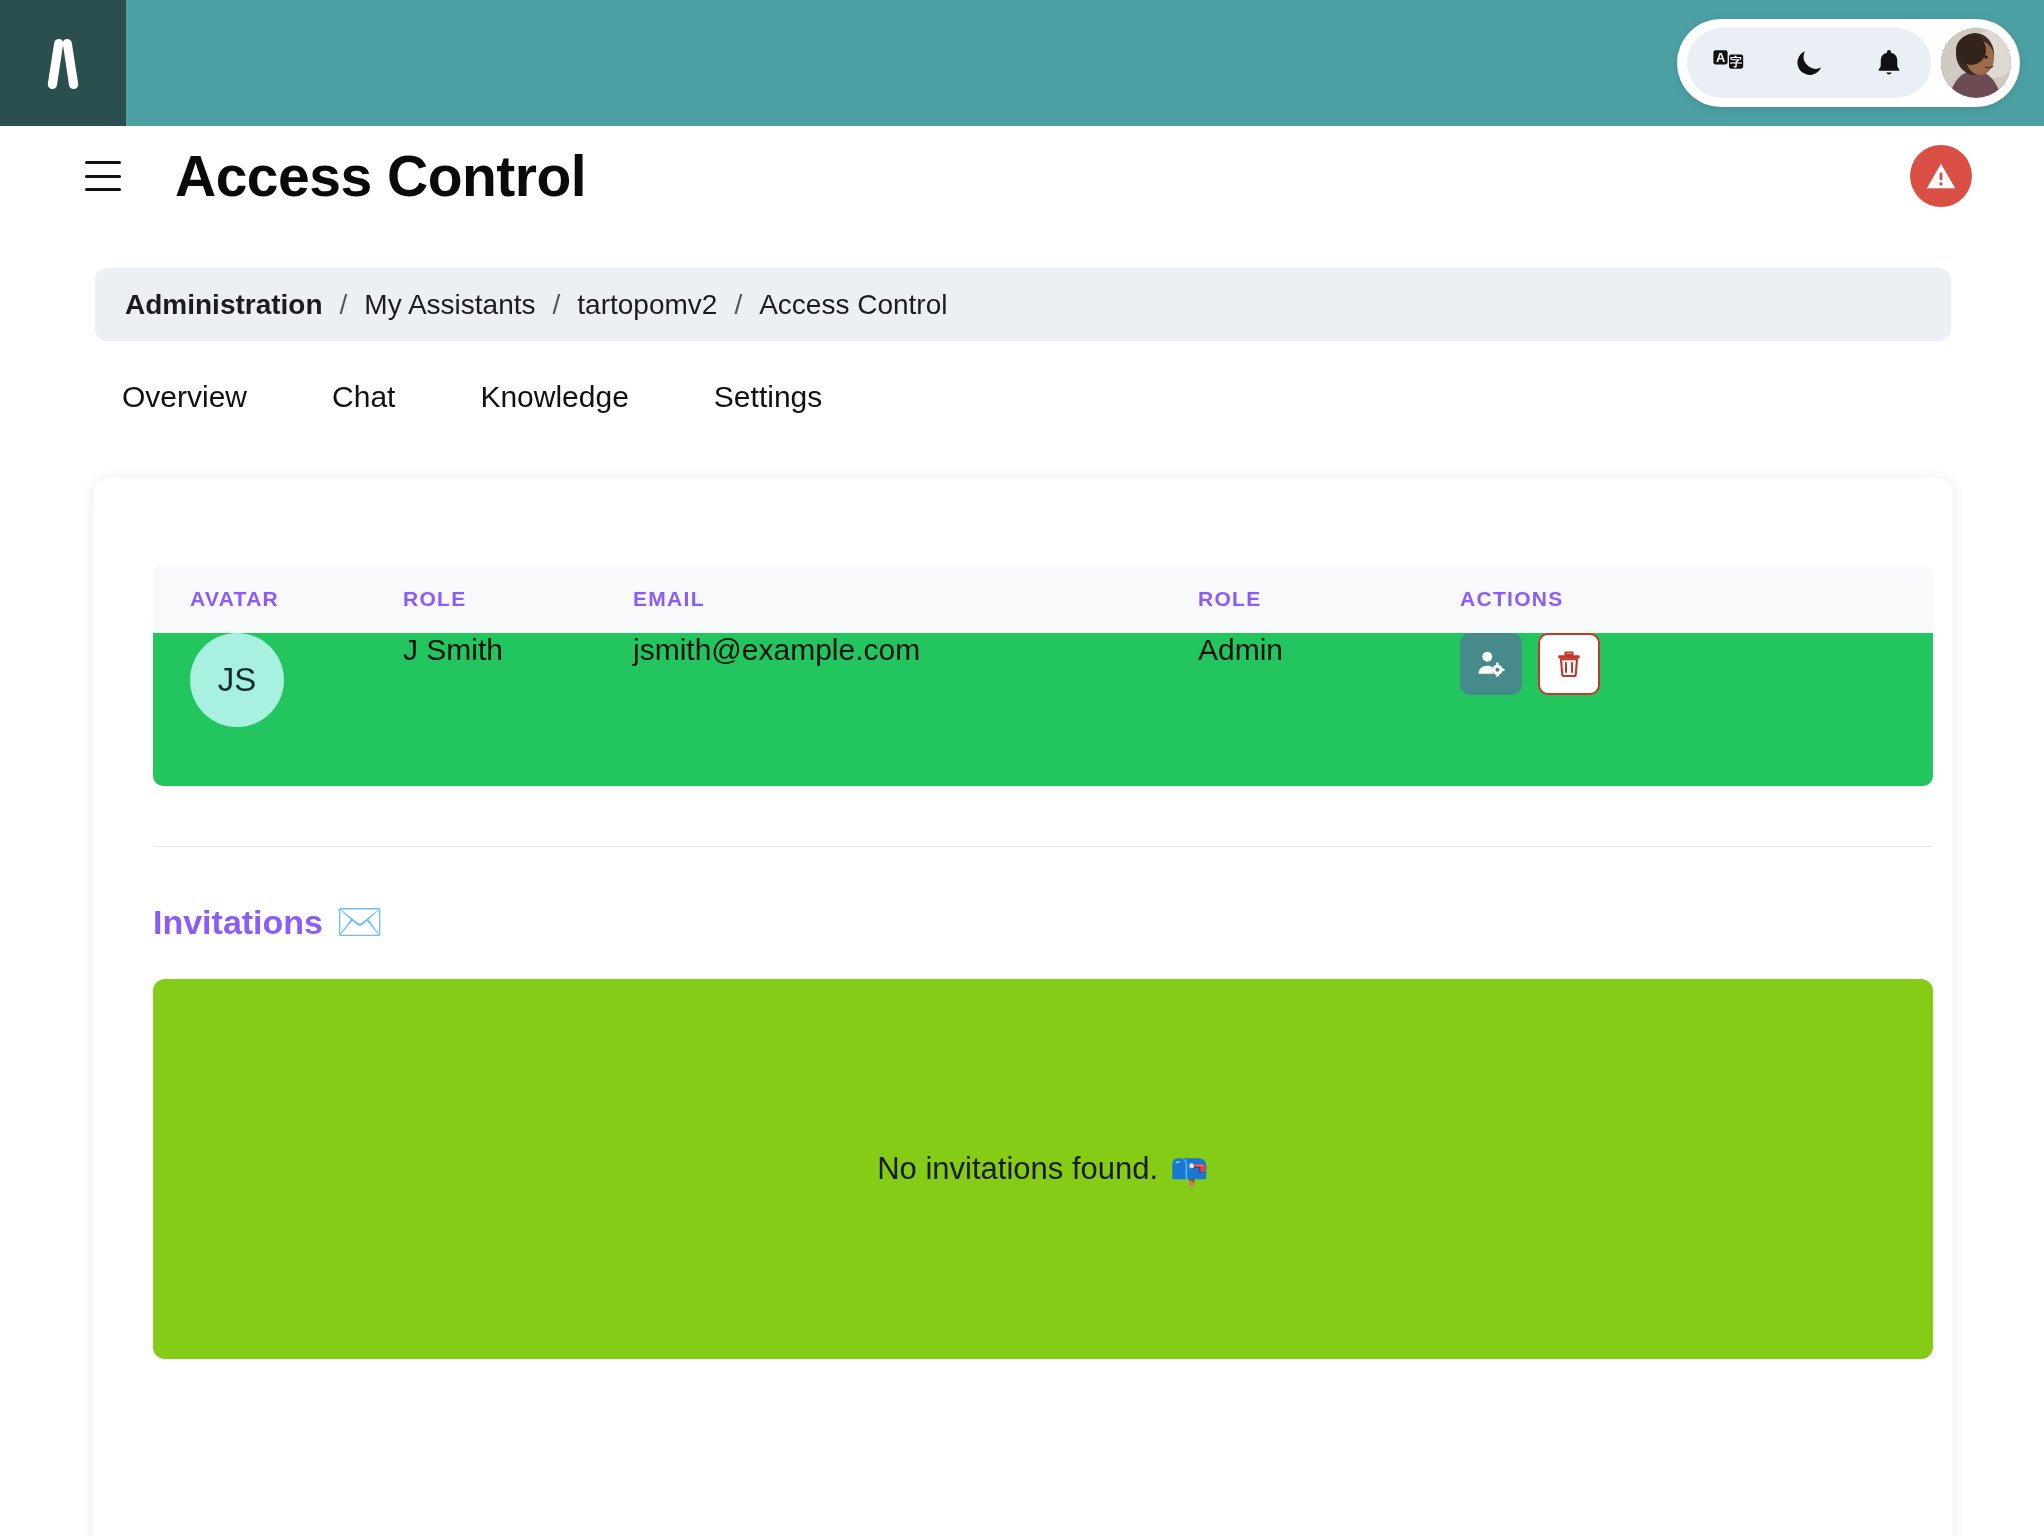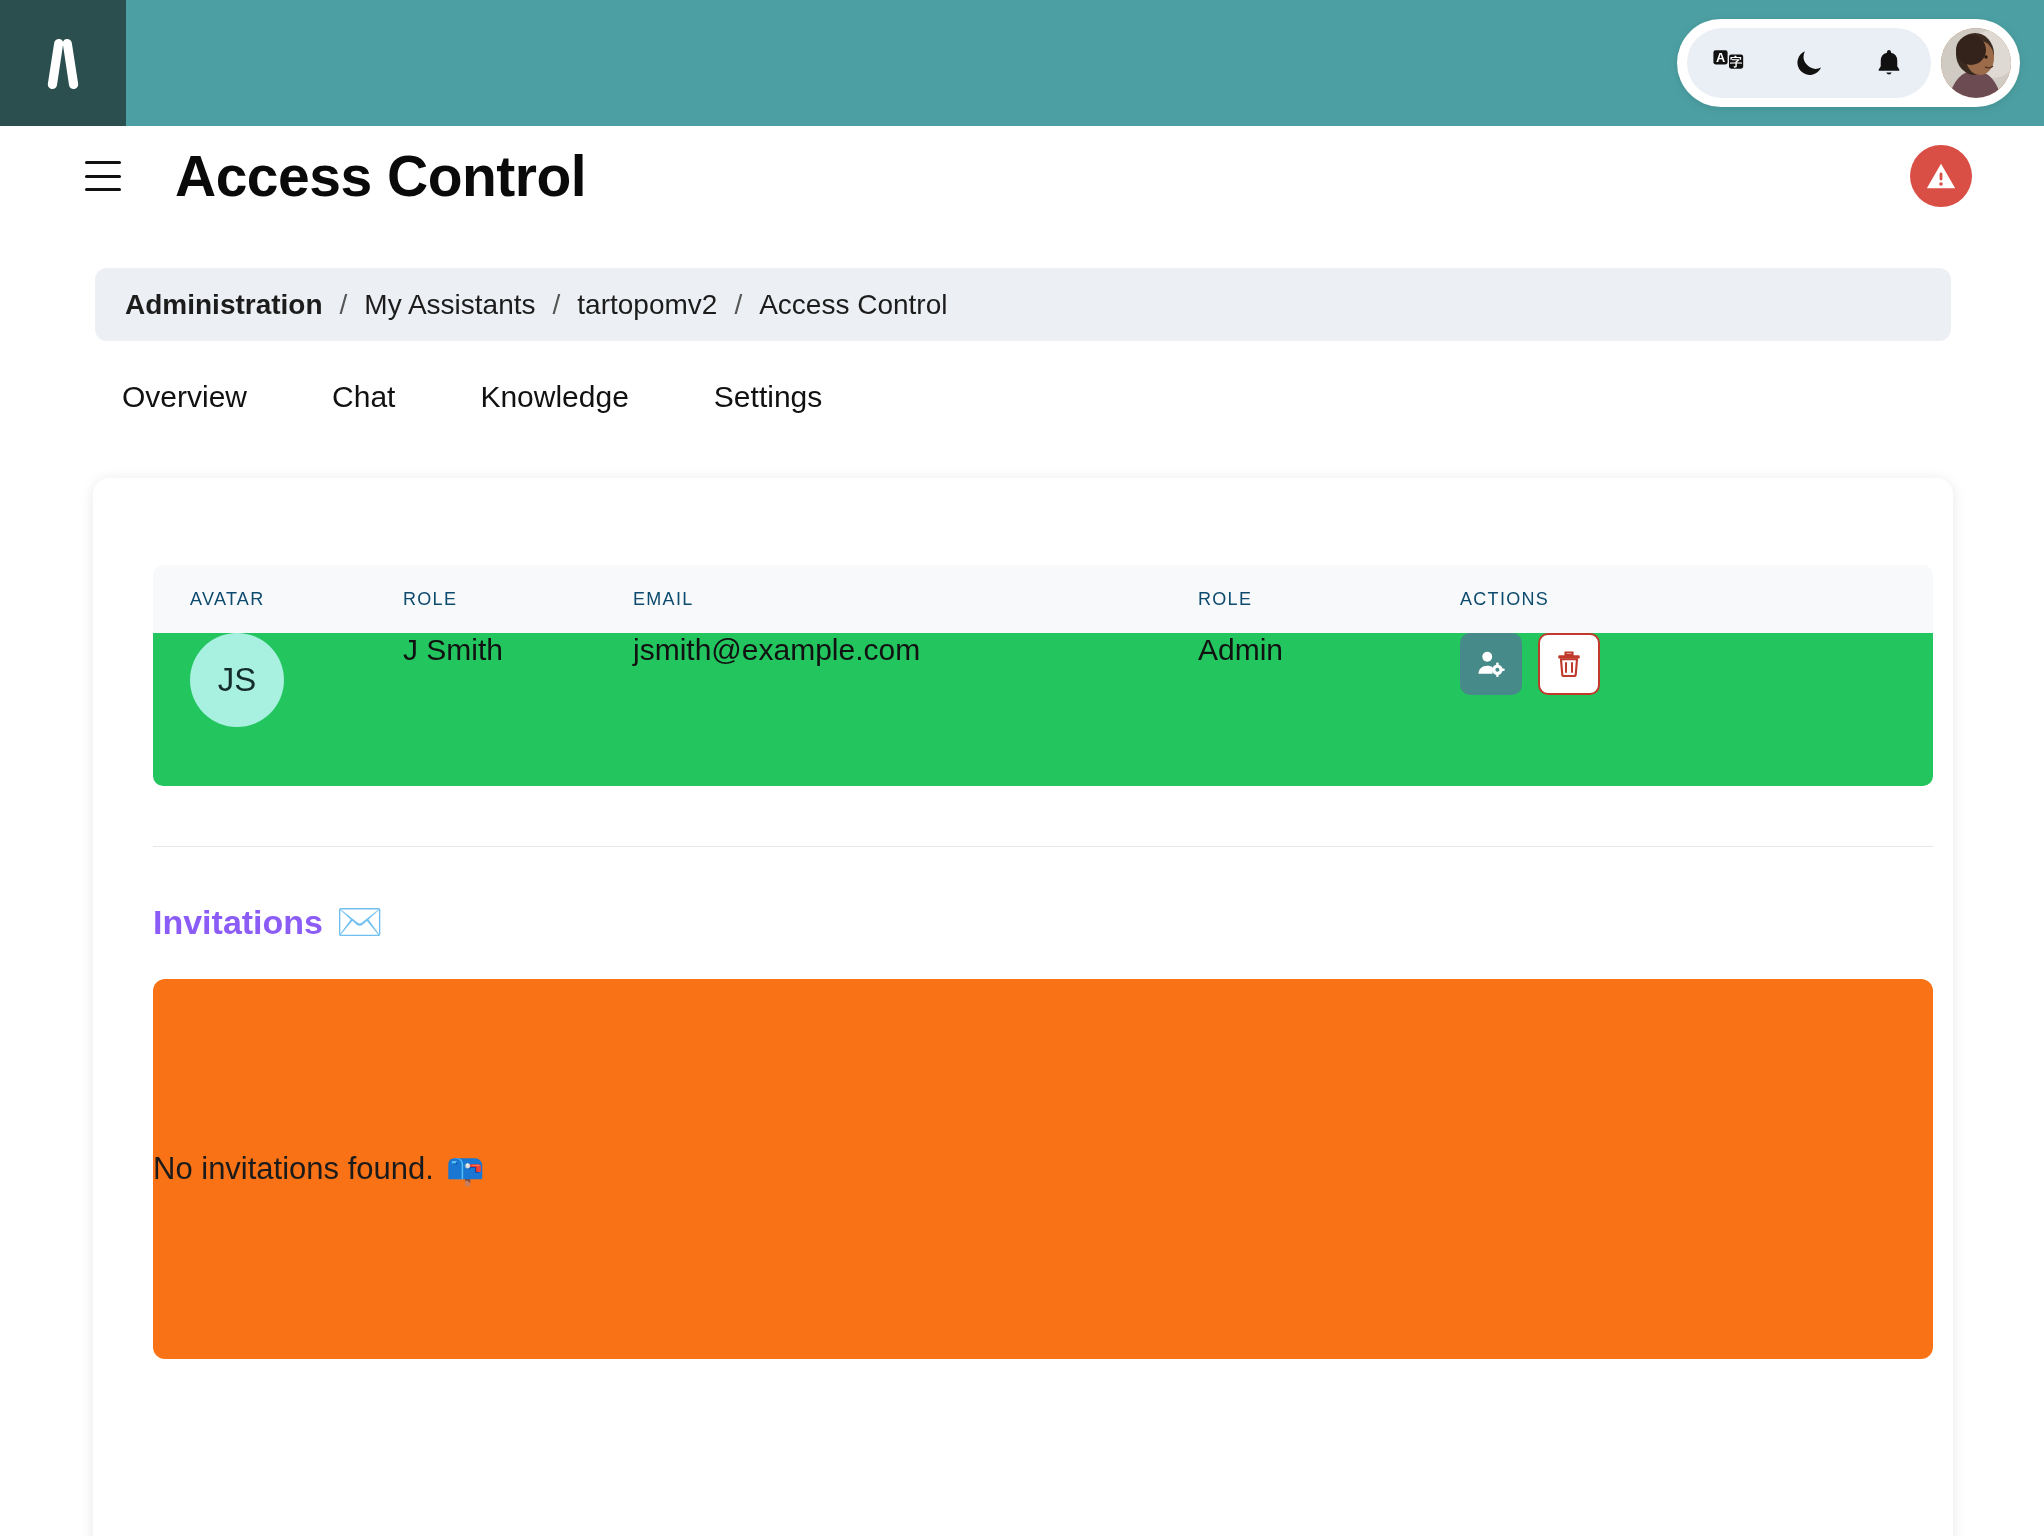--- a/index.html
+++ b/index.html
@@ -223,24 +223,24 @@
     border-radius: 10px;
     overflow: hidden;
   }
   .thead {
     display: flex;
     align-items: center;
     background: #f8f9fb;
     height: 68px;
   }
   .thead .th {
-    font-size: 18px;
-    font-weight: 400;
+    font-size: 21px;
+    font-weight: 700;
     letter-spacing: 1.3px;
-    color: #0c4a6e;
+    color: #8b5cf6;
   }
   .trow {
     display: flex;
     align-items: flex-start;
     background: #22c55e;
     height: 153px;
   }
   .trow .td { font-size: 30px; color: #111; }
 
   .col-avatar { width: 250px; padding-left: 37px; flex: 0 0 250px; }
@@ -293,25 +293,25 @@
     display: flex;
     align-items: center;
     gap: 13px;
     line-height: 1;
   }
 
   .invites-panel {
     margin-top: 38px;
     width: 1780px;
     height: 380px;
-    background: #f97316;
+    background: #84cc16;
     border-radius: 12px;
     display: flex;
     align-items: center;
-    justify-content: flex-start;
+    justify-content: center;
   }
   .empty-text {
     font-size: 31px;
     color: #1b1b1b;
     display: flex;
     align-items: center;
     gap: 12px;
   }
 </style>
 </head>

